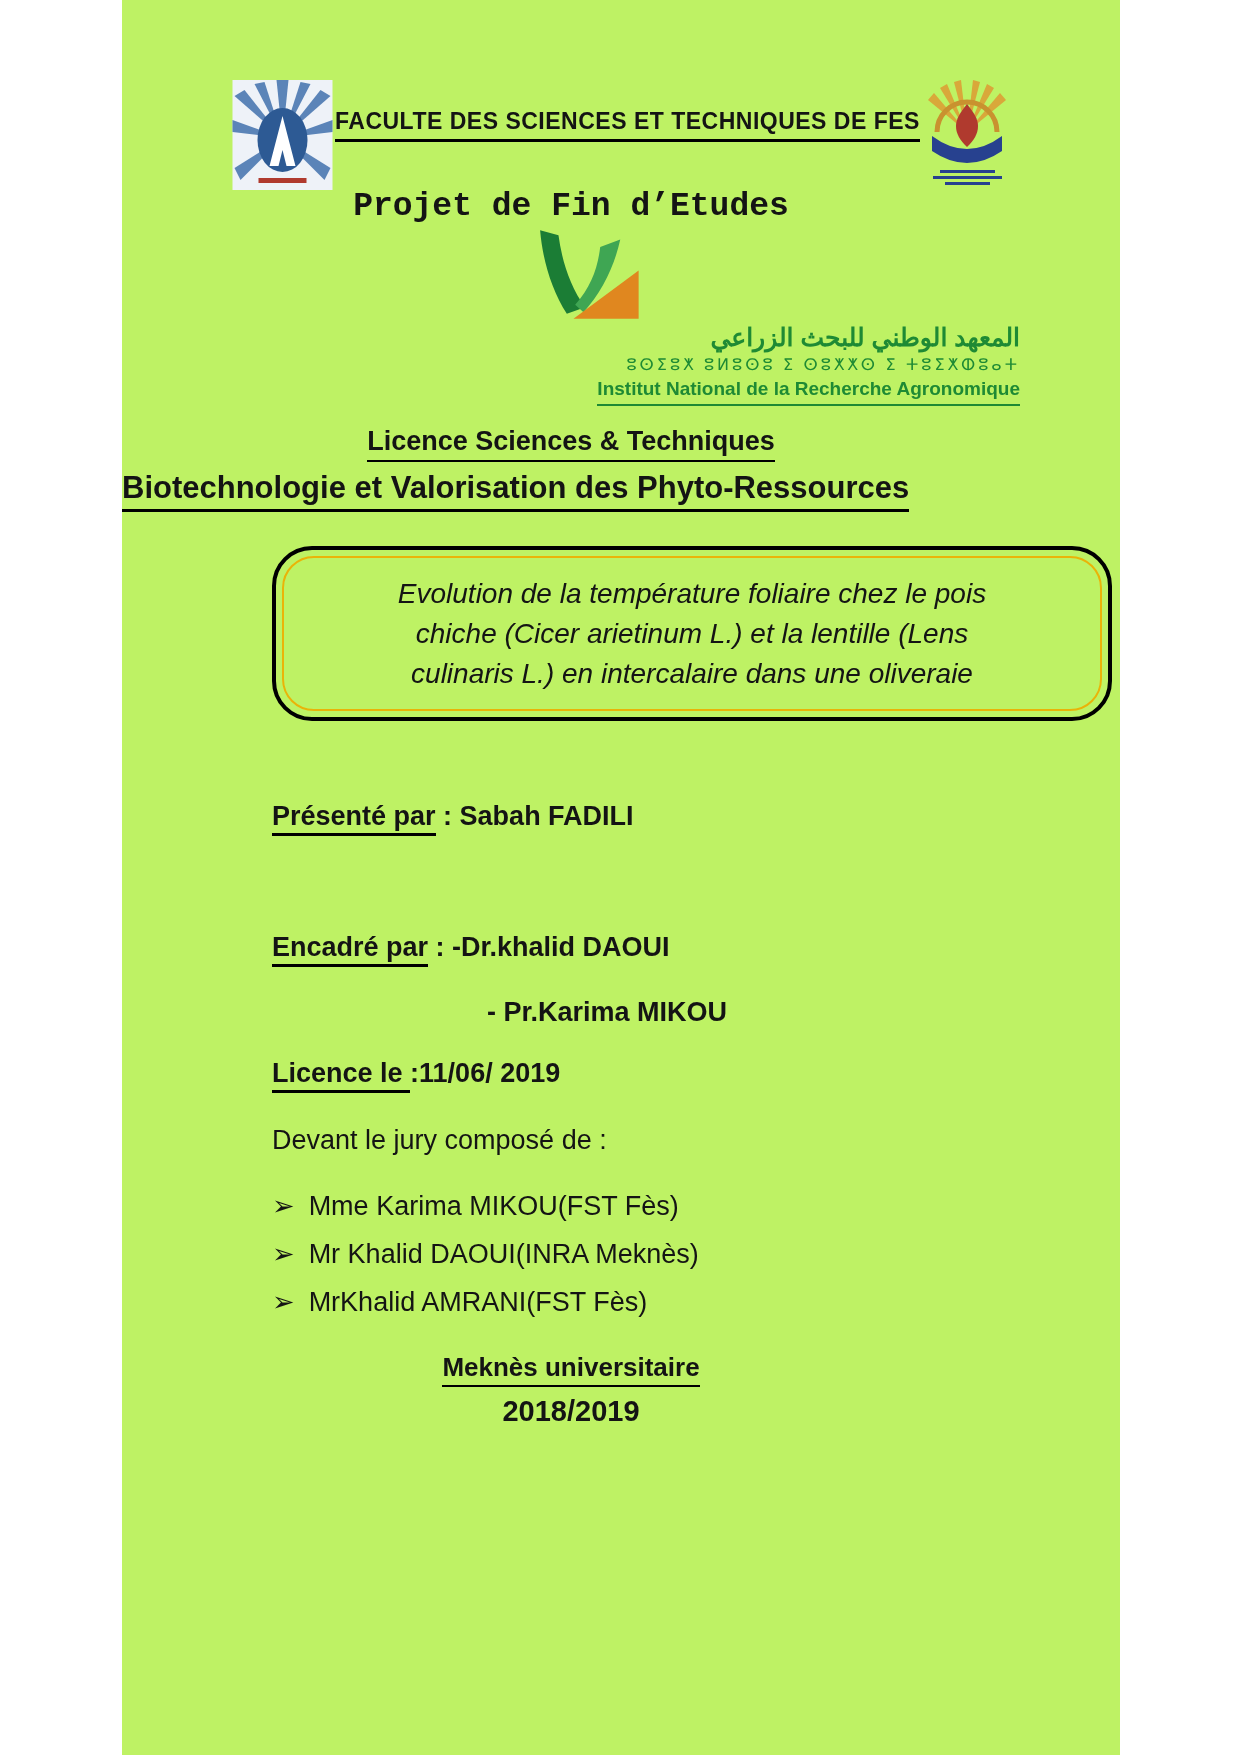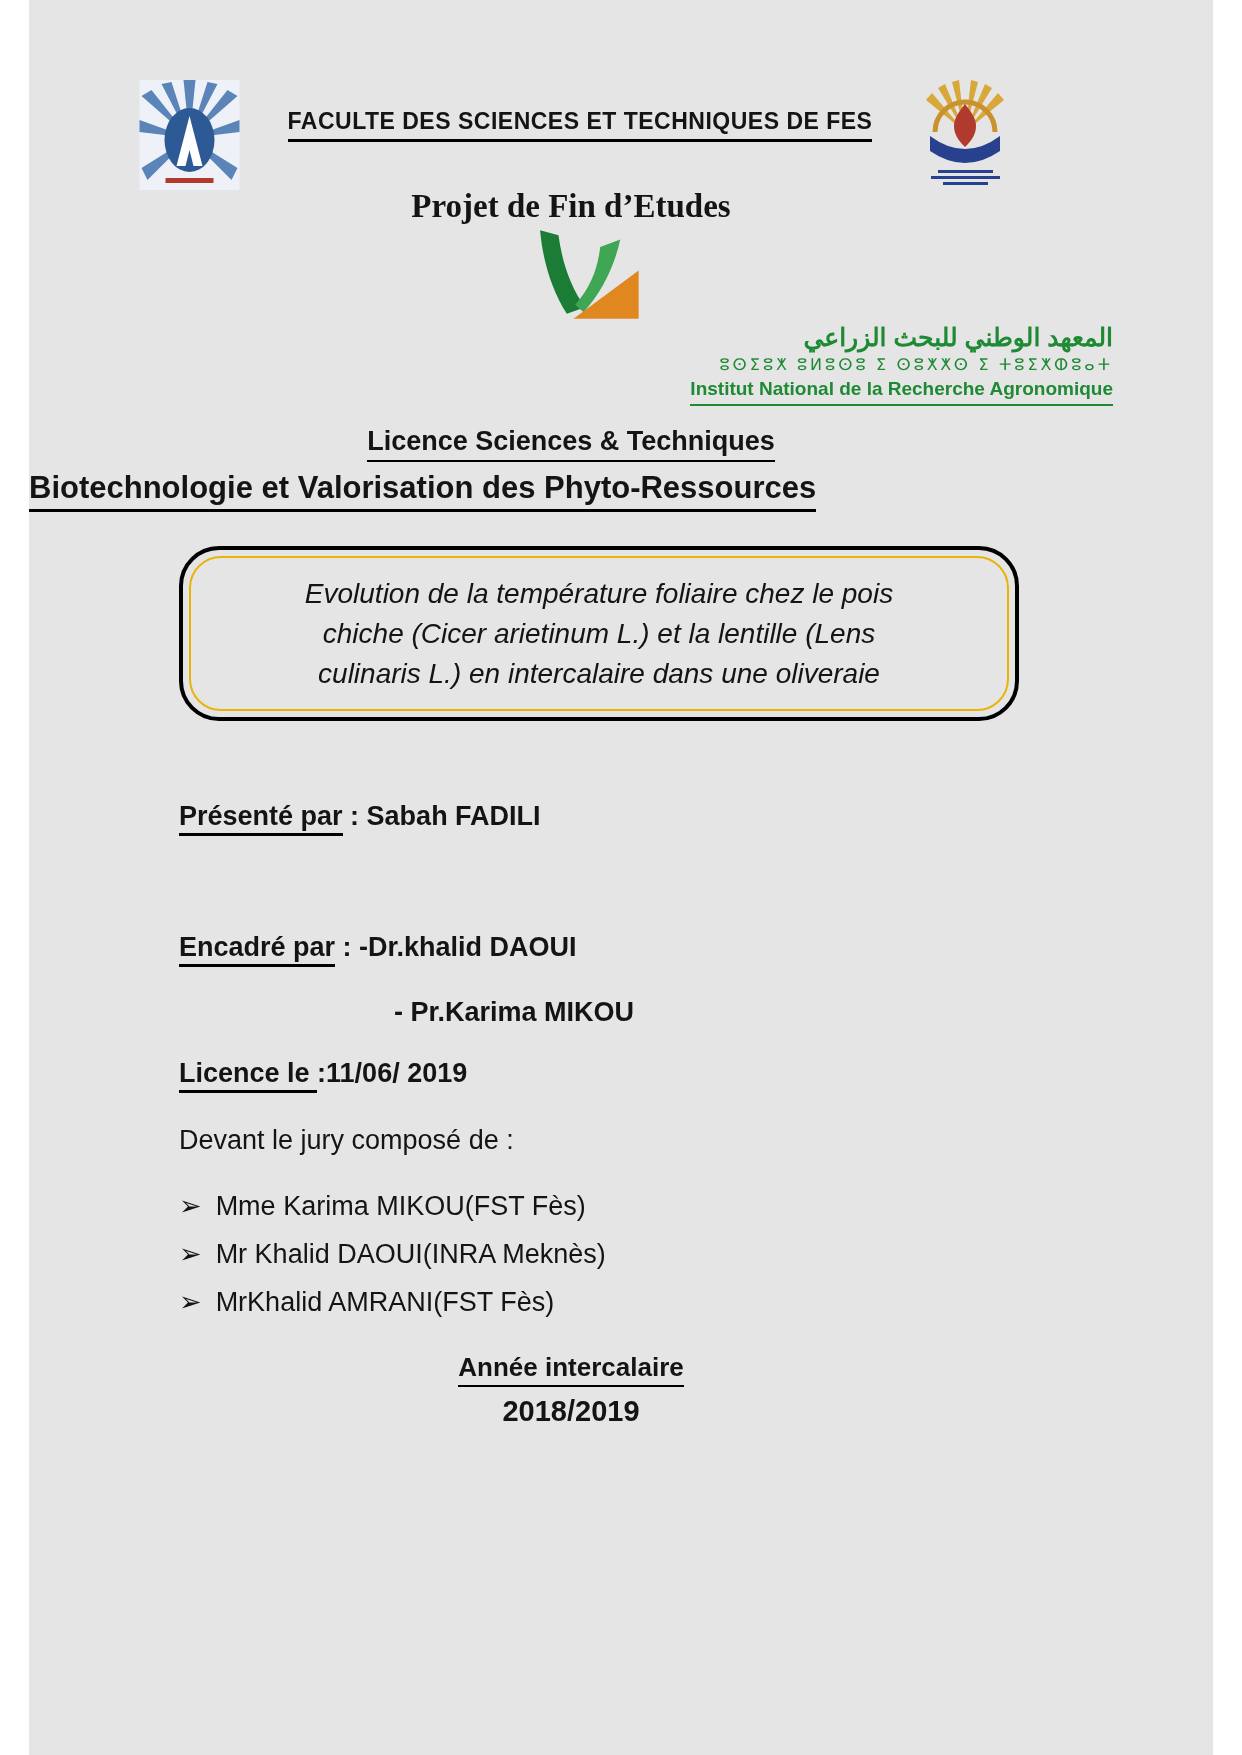--- a/index.html
+++ b/index.html
@@ -1,31 +1,31 @@
 <!DOCTYPE html>
 <html><head>
 <meta charset="utf-8">
 <style>
   * { margin:0; padding:0; box-sizing:border-box; }
   html, body { background:#ffffff; }
   .page {
-    position:relative; width:1184px; height:1755px; margin:0 auto;
-    background:#e5e5e5; color:#141414; overflow:hidden;
+    position:relative; width:998px; height:1755px; margin:0 auto;
+    background:#bef264; color:#141414; overflow:hidden;
     font-family:"Liberation Sans", sans-serif;
   }
   .header-row { display:flex; align-items:flex-start; padding:80px 200px 0 108px; }
   .logo-left, .logo-right { flex:none; }
   .faculty-wrap { flex:1; text-align:center; padding-top:28px; }
   .faculty-title {
     display:inline-block; font-size:23px; font-weight:bold; letter-spacing:.5px;
     border-bottom:3px solid #000; padding-bottom:4px; white-space:nowrap;
   }
   .project-title {
     text-align:center; margin:-6px 100px 0 0;
-    font-family:Liberation Serif, serif; font-size:33px; font-weight:bold;
+    font-family:Liberation Mono, monospace; font-size:33px; font-weight:bold;
   }
   .inra-block { text-align:right; margin:2px 100px 0 0; }
   .inra-block svg { display:block; margin:0 auto; }
   .inra-arabic { font-size:25px; color:#1e8a34; font-weight:bold; margin-top:0; }
   .inra-tifinagh { font-size:16px; color:#1e8a34; letter-spacing:3px; margin-top:3px; }
   .inra-name {
     display:inline-block; margin-top:4px; font-size:19px; font-weight:bold; color:#1e8a34;
     border-bottom:2px solid #1e8a34; padding-bottom:4px;
   }
   .licence-title { text-align:center; margin:20px 100px 0 0; }
@@ -153,17 +153,17 @@
     </li>
     <li class="jury-item">
       <span class="arrow-bullet">➢</span><span>Mr Khalid DAOUI(INRA Meknès)</span>
     </li>
     <li class="jury-item">
       <span class="arrow-bullet">➢</span><span>MrKhalid AMRANI(FST Fès)</span>
     </li>
   </ul>
 
   <div class="page-footer">
-    <span class="footer-label">Année intercalaire</span>
+    <span class="footer-label">Meknès universitaire</span>
     <div class="footer-year">2018/2019</div>
   </div>
 
 </div>
 
 </body></html>

